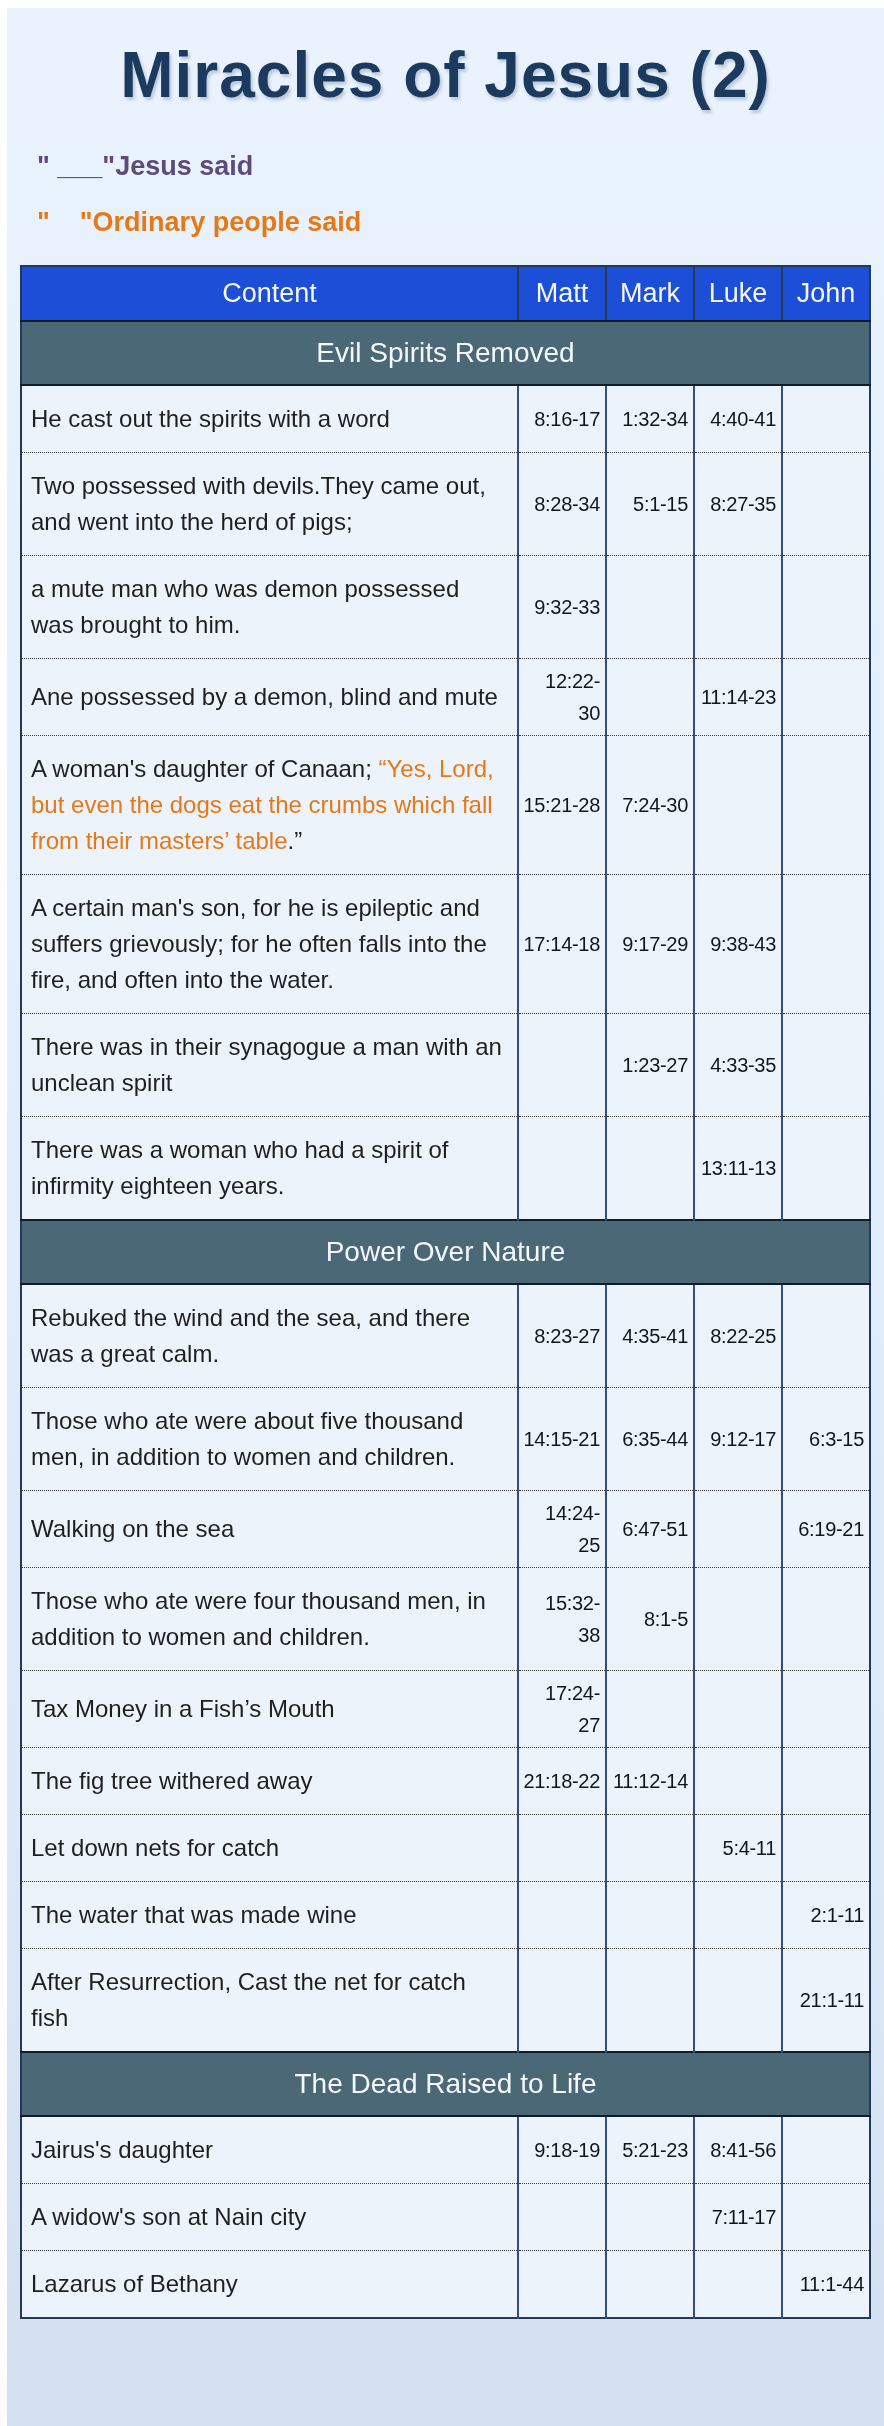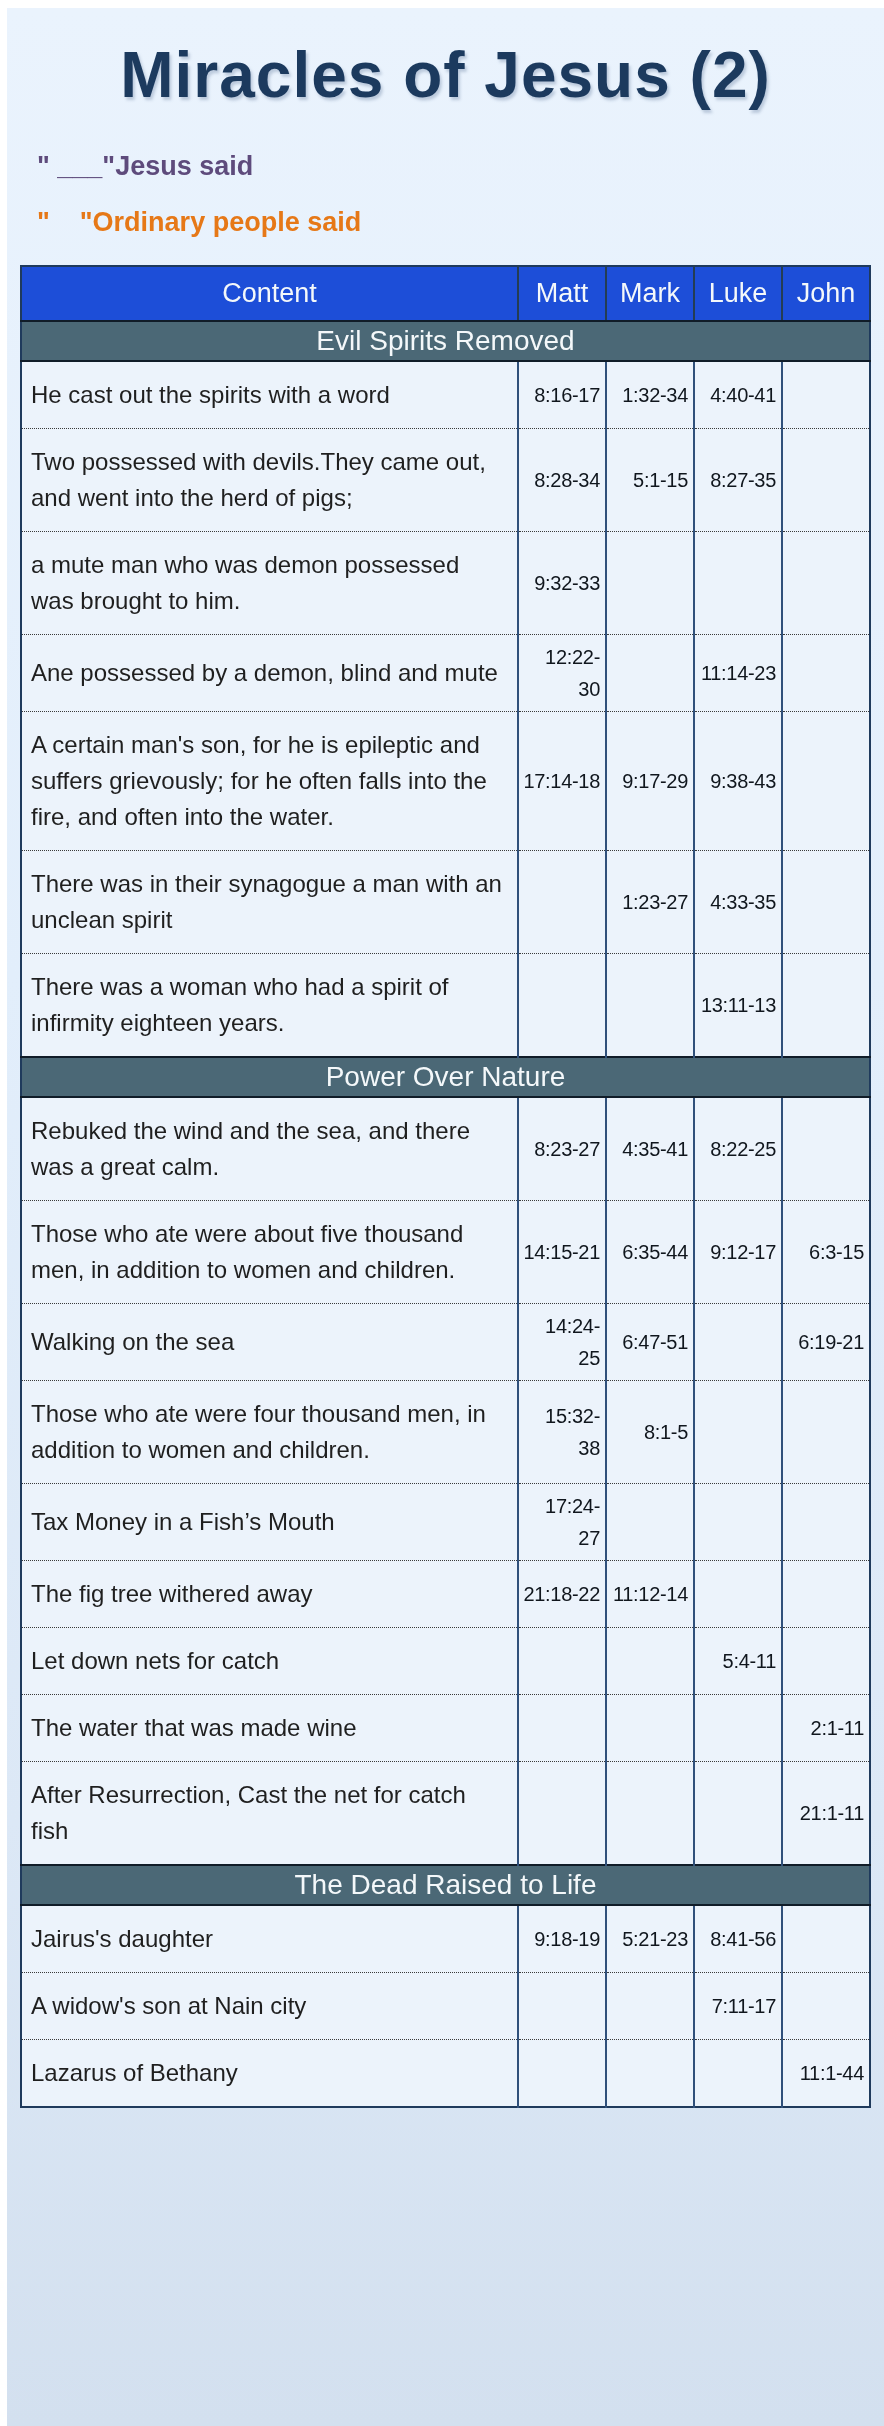--- a/index.html
+++ b/index.html
@@ -60,21 +60,21 @@
     text-align: center;
     border-bottom: 2px solid #101c28;
   }
   thead th + th { border-left: 2px solid #243d52; }
 
   tr.section-row td {
     background: #4b6876;
     color: #f4f8fa;
     font-size: 28px;
     text-align: center;
-    padding: 3px 4px;
+    padding: 15px 4px;
     border-top: 2px solid #101c28;
     border-bottom: 2px solid #101c28;
   }
   tr.data-row + tr.data-row td { border-top: 1px dotted #3a3a3a; }
 
   td.content-cell {
     font-size: 24px;
     color: #1f1f1f;
     line-height: 1.5;
     text-align: left;
@@ -152,20 +152,27 @@
 
     <tr class="data-row">
       <td class="content-cell">Ane possessed by a demon, blind and mute</td>
       <td class="ref-cell">12:22-
 30</td>
       <td class="ref-cell"></td>
       <td class="ref-cell">11:14-23</td>
       <td class="ref-cell"></td>
     </tr>
 
+    <tr class="data-row">
+      <td class="content-cell"><span>A woman's daughter of Canaan; </span><span class="quote-orange">“Yes, Lord, but even the dogs eat the crumbs which fall from their masters’ table</span><span>.”</span></td>
+      <td class="ref-cell">15:21-28</td>
+      <td class="ref-cell">7:24-30</td>
+      <td class="ref-cell"></td>
+      <td class="ref-cell"></td>
+    </tr>
 
     <tr class="data-row">
       <td class="content-cell">A certain man's son, for he is epileptic and suffers grievously; for he often falls into the fire, and often into the water.</td>
       <td class="ref-cell">17:14-18</td>
       <td class="ref-cell">9:17-29</td>
       <td class="ref-cell">9:38-43</td>
       <td class="ref-cell"></td>
     </tr>
 
     <tr class="data-row">

